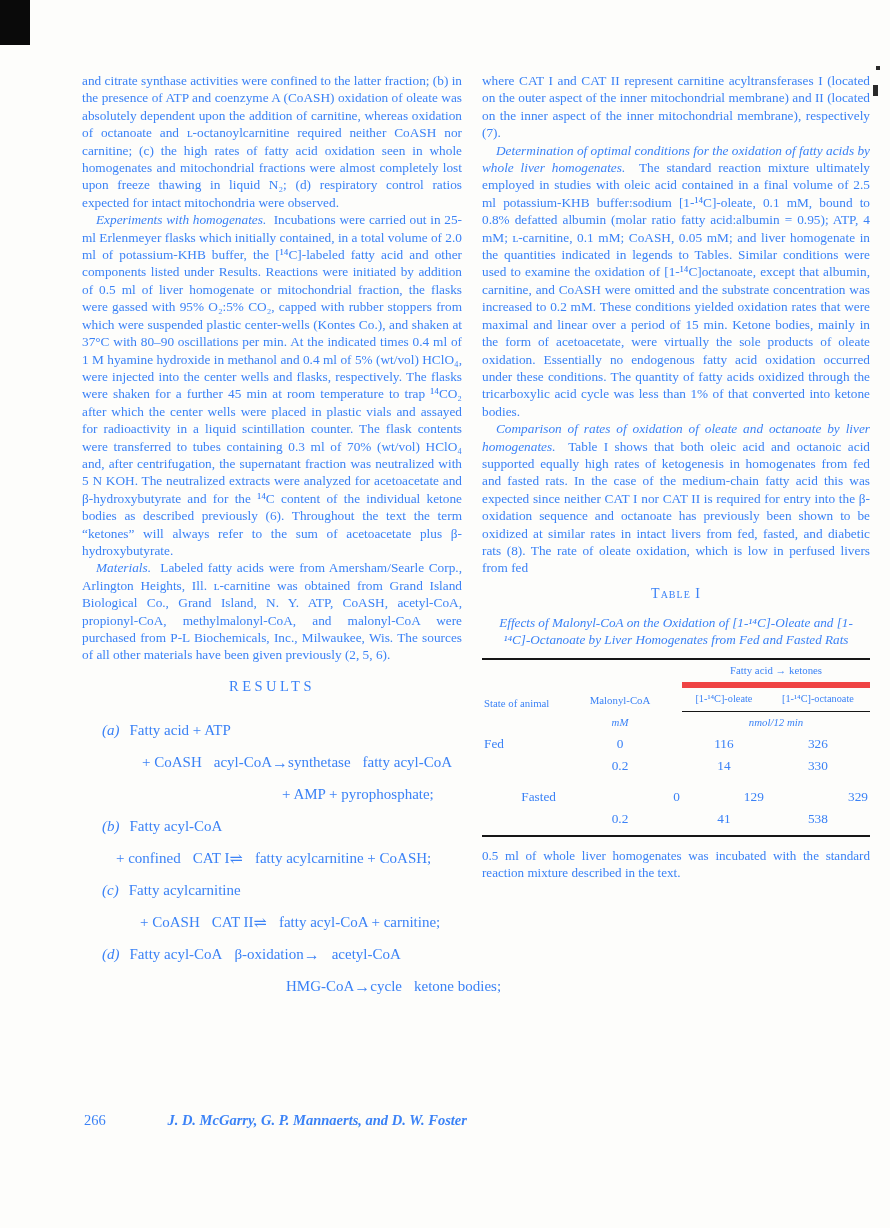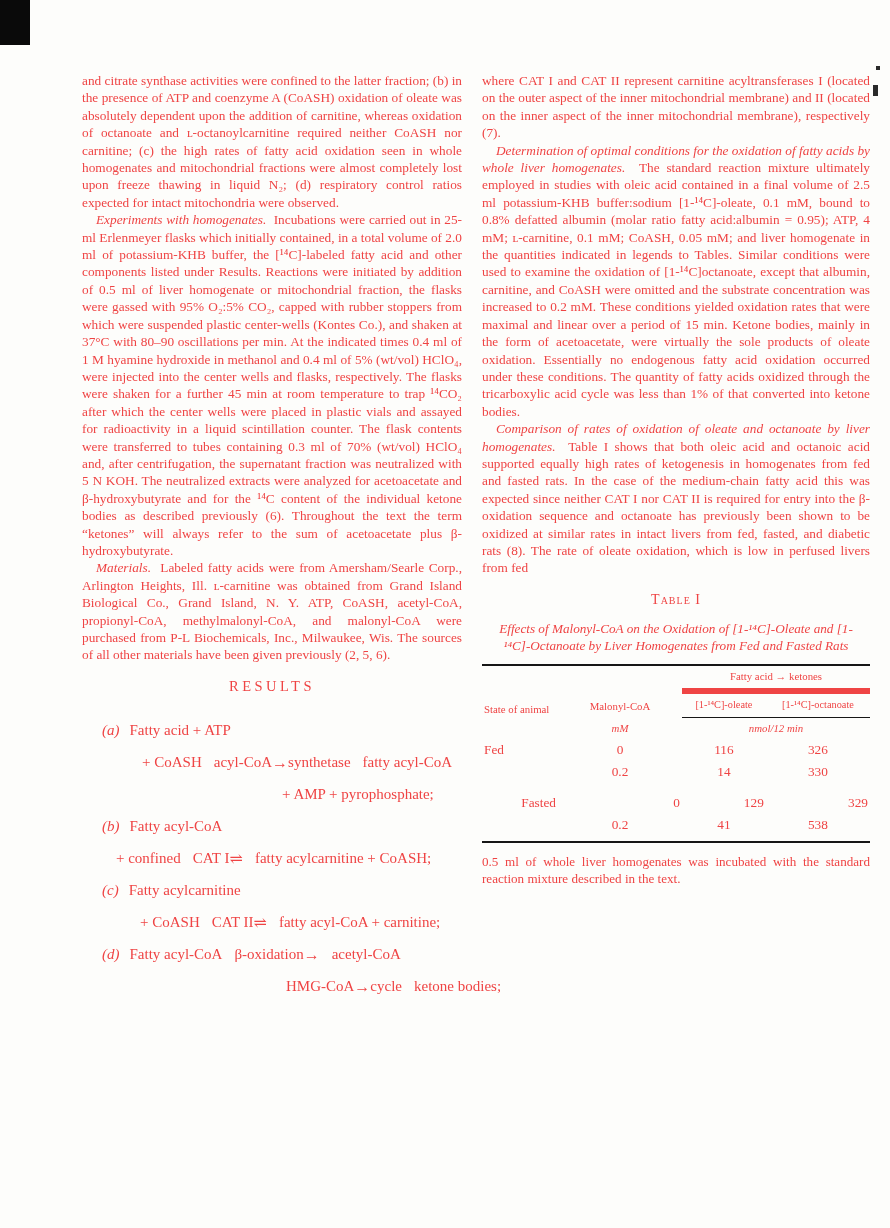--- a/index.html
+++ b/index.html
@@ -1,18 +1,18 @@
 <!DOCTYPE html>
 <html><head>
 <meta charset="utf-8">
 <style>
   html,body { margin:0; padding:0; background:#e8e8e6; }
   .page {
     position:relative; width:890px; height:1228px; margin:0 auto;
-    background:#fdfdfb; color:#ef4444; overflow:hidden;
+    background:#fdfdfb; color:#3b82f6; overflow:hidden;
     font-family:"Liberation Serif","DejaVu Serif",serif;
   }
   .corner-mark { position:absolute; left:0; top:0; width:30px; height:45px; background:#0a0a0a; }
   .edge-dot  { position:absolute; left:876px; top:66px; width:4px; height:4px; background:#2a2a2a; }
   .edge-dash { position:absolute; left:873px; top:85px; width:5px; height:11px; background:#2a2a2a; }
 
   .col { position:absolute; top:72px; font-size:13.3px; line-height:17.4px; text-align:justify; }
   .col-left  { left:82px;  width:380px; }
   .col-right { left:482px; width:388px; }
 
@@ -28,21 +28,21 @@
 
   
   .scheme { margin-top:26px; font-size:15px; line-height:19px; text-align:left; }
   .s-line { display:flex; align-items:center; margin-bottom:13px; white-space:nowrap; }
   .s-label { font-style:italic; margin-right:10px; }
   .s-head { margin-left:20px; }
   .stack { display:inline-flex; flex-direction:row; align-items:center; line-height:17px; margin:0 12px; }
   .stack .arrow { font-size:16px; line-height:14px; }
 
   
-  .table-block { margin-top:14px; text-align:center; }
+  .table-block { margin-top:8px; text-align:center; }
   .table-heading { font-variant:small-caps; font-size:14px; letter-spacing:1px; margin-bottom:12px; }
   .table-title { font-style:italic; font-size:13.2px; line-height:17px; margin:0 6px 10px 6px; }
   table.data { width:100%; border-collapse:collapse; border-top:2px solid #161616; margin-top:4px; }
   table.data th, table.data td { font-weight:normal; padding:2px 2px; }
   th.c-state { width:72px;  text-align:left;  vertical-align:bottom; font-size:10.8px; line-height:12.5px;}
   th.c-malonyl { width:120px; text-align:center; vertical-align:bottom; font-size:10.8px; }
   th.span-hdr { font-size:10.8px; border-bottom:6px solid #ef4444; padding-bottom:3px; }
   th.sub-hdr { font-size:10.3px; text-align:center; vertical-align:bottom; padding-top:4px; }
   tr.hdr-bottom th { border-bottom:1px solid #161616; padding-bottom:4px; }
   td.unit { font-style:italic; font-size:10.8px; text-align:center; padding-top:7px; padding-bottom:6px; }
@@ -186,14 +186,18 @@
           <td class="cell-num">41</td>
           <td class="cell-num">538</td>
         </tr>
       </tbody>
         </table>
 
       <p class="table-footnote">0.5 ml of whole liver homogenates was incubated with the standard reaction mixture described in the text.</p>
     </div>
   </div>
 
+  <div class="footer">
+    <span class="pageno">266</span>
+    <span class="authors">J. D. McGarry, G. P. Mannaerts, and D. W. Foster</span>
+  </div>
 
 </div>
 
 </body></html>

